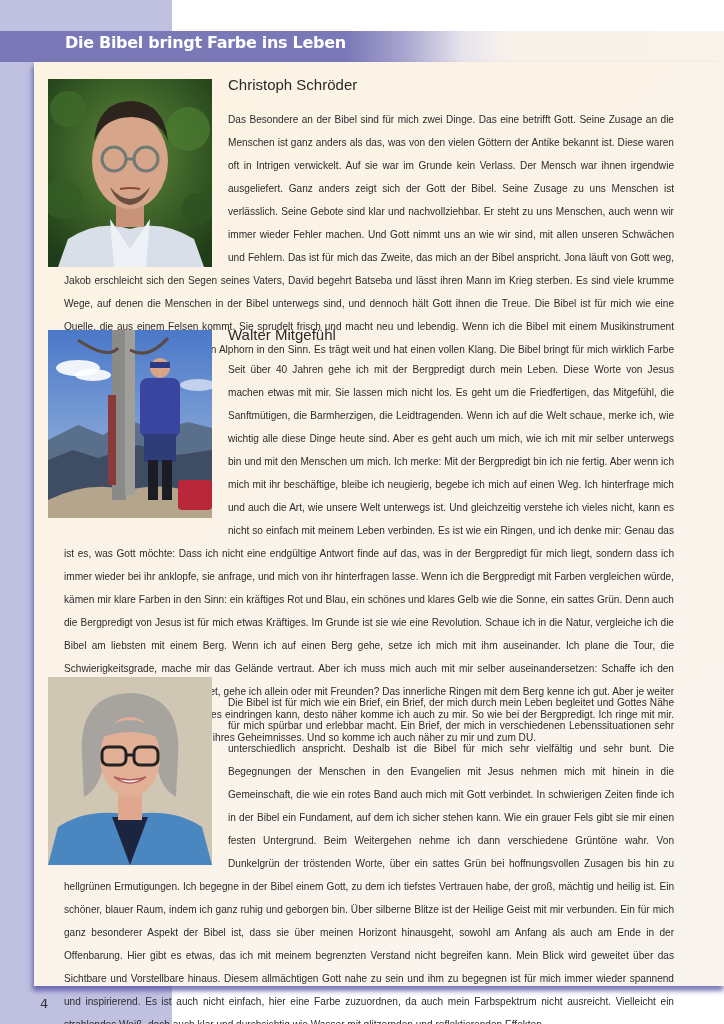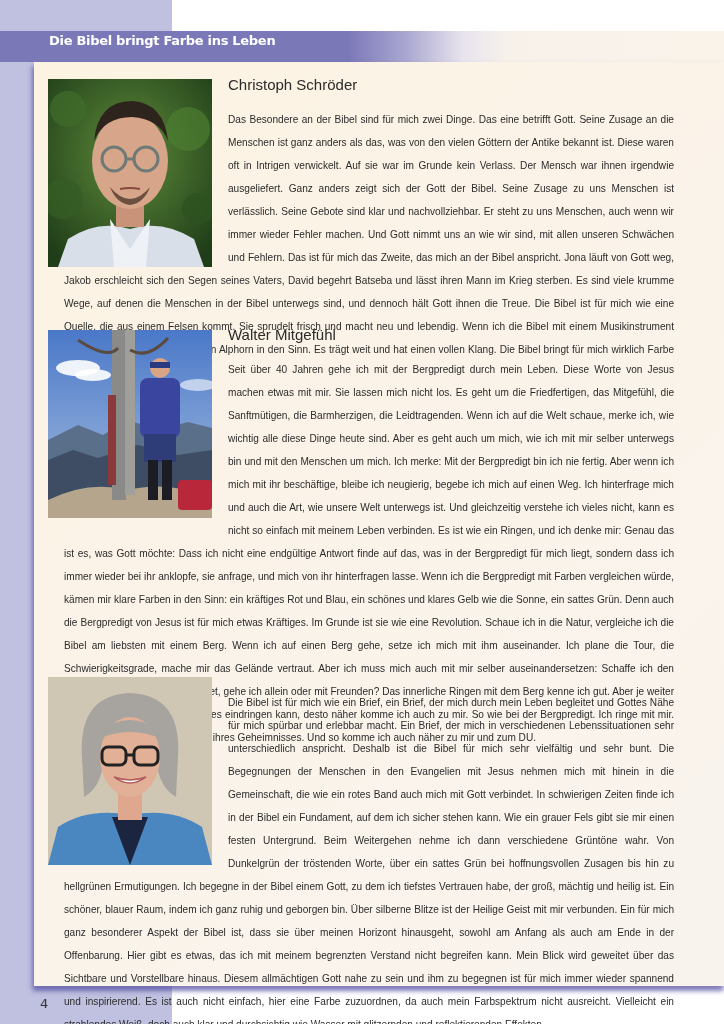--- a/index.html
+++ b/index.html
@@ -11,22 +11,22 @@
   }
   .side-band {
     position: absolute; left: 0; top: 0; width: 172px; height: 1024px;
     background: #c0c0e0;
   }
   .title-bar {
     position: absolute; left: 0; top: 31px; width: 724px; height: 31px;
     background: linear-gradient(to right, #7b78b8 0%, #7b78b8 48%, #a9a7d0 56%, #e8e4ee 64%, #f7f1ea 70%, #faf3ea 100%);
   }
   .title-text {
-    position: absolute; left: 49px; top: 33px;
-    font-family: "DejaVu Sans", sans-serif; font-size: 13px; font-weight: bold;
+    position: absolute; left: 65px; top: 33px;
+    font-family: "DejaVu Sans", sans-serif; font-size: 16px; font-weight: bold;
     color: #ffffff; letter-spacing: -0.3px; white-space: nowrap;
   }
   .content-panel {
     position: absolute; left: 34px; top: 62px; width: 690px; height: 924px;
     background: linear-gradient(135deg, #fcf3e2 0%, #fbf3e8 40%, #faf4ec 70%, #f9f3ee 100%);
     box-shadow: -2px 4px 5px rgba(80, 76, 160, 0.55), 0 5px 4px rgba(90, 86, 170, 0.45);
   }
   .section { position: absolute; left: 48px; width: 642px; }
   .photo {
     float: left; width: 164px; margin: 0 16px 2px 0; overflow: hidden; position: relative;

